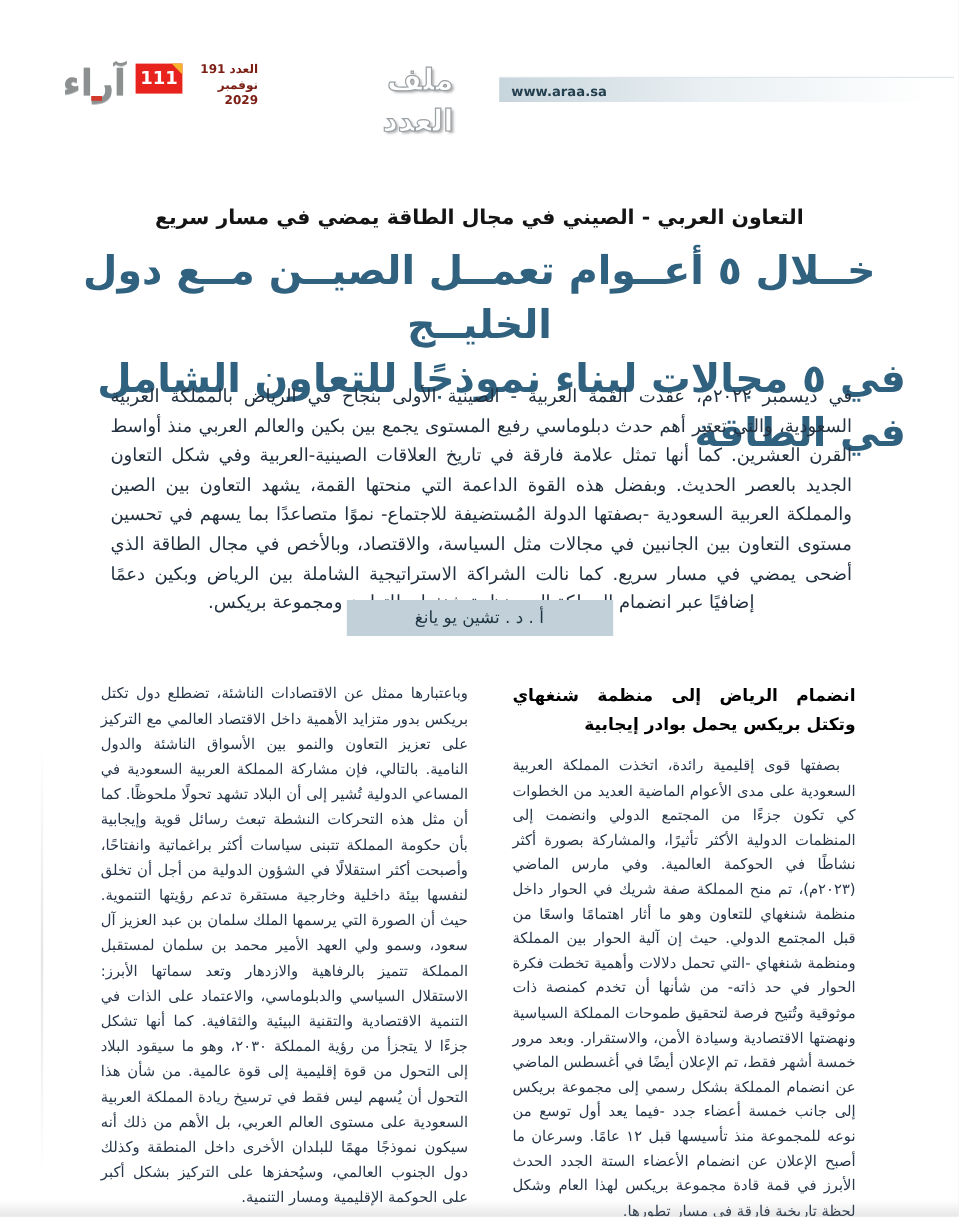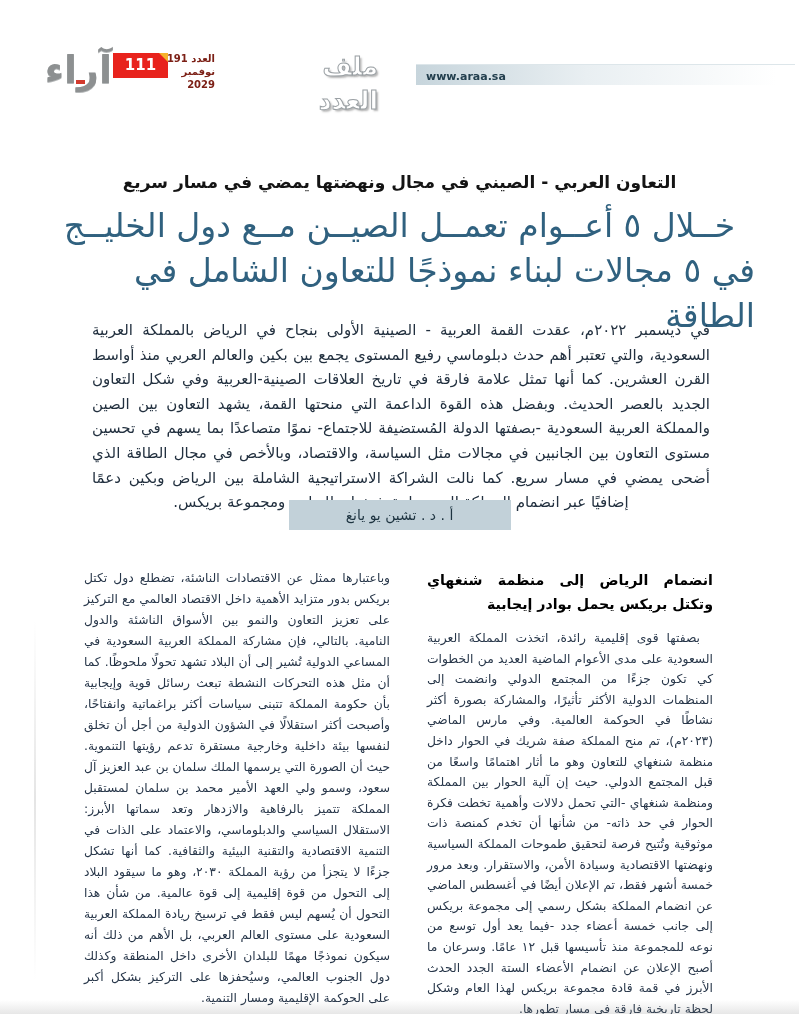--- a/index.html
+++ b/index.html
@@ -17,29 +17,29 @@
     background:linear-gradient(to bottom, rgba(0,0,0,0), rgba(120,120,120,0.18));
   }
   .page-shadow-left{
     position:absolute;left:34px;top:620px;width:2px;height:360px;
     background:linear-gradient(to bottom, rgba(150,150,150,0), rgba(150,150,150,0.25), rgba(150,150,150,0));
   }
 
   
   .logo{
     position:absolute;left:52px;top:42px;width:60px;height:56px;
-    color:#8d9091;font-weight:bold;font-size:38px;line-height:56px;
-    text-align:right;direction:rtl;
+    color:#8d9091;font-weight:bold;font-size:30px;line-height:56px;
+    text-align:left;direction:rtl;
     text-shadow:0 1px 0 #b5b8b9;
   }
   .logo-accent{
     position:absolute;left:24px;top:38px;width:9px;height:4px;background:#d23a2e;
   }
   .issue-badge{
-    position:absolute;left:113px;top:53px;width:55px;height:25px;
+    position:absolute;left:113px;top:53px;width:39px;height:25px;
     background:#e8231d;color:#ffffff;font-weight:bold;font-size:15px;
     text-align:center;line-height:25px;
   }
   .issue-badge::after{
     content:"";position:absolute;right:0;top:0;
     border-style:solid;border-width:0 9px 9px 0;
     border-color:transparent #f6b32b transparent transparent;
   }
   .issue-meta{
     position:absolute;left:155px;top:52px;width:60px;
@@ -67,21 +67,21 @@
 
   
   .kicker{
     position:absolute;left:0;right:0;top:172px;
     text-align:center;direction:rtl;
     color:#141414;font-weight:bold;font-size:17px;
   }
   .main-title{
     position:absolute;left:44px;right:44px;top:203px;
     text-align:center;direction:rtl;
-    color:#30617f;font-weight:normal;font-size:33px;line-height:45px;
+    color:#30617f;font-weight:bold;font-size:33px;line-height:45px;
   }
 
   
   .lede{
     position:absolute;left:92px;top:318px;width:618px;
     direction:rtl;
     color:#22303f;font-size:15px;line-height:24.6px;
     text-align:justify;text-align-last:center;
   }
 
@@ -133,21 +133,21 @@
     <div>العدد 191</div>
     <div>نوفمبر 2029</div>
   </div>
 
   <div class="section-title">ملف العدد</div>
 
   <div class="url-bar">
     <a class="url-text" href="#">www.araa.sa</a>
   </div>
 
-  <div class="kicker">التعاون العربي - الصيني في مجال ونهضتها يمضي في مسار سريع</div>
+  <div class="kicker">التعاون العربي - الصيني في مجال الطاقة يمضي في مسار سريع</div>
 
   <h1 class="main-title" style="margin:0;">
     <span style="display:block;">خــلال ٥ أعــوام تعمــل الصيــن مــع دول الخليــج</span>
     <span style="display:block;text-align:right;">في ٥ مجالات لبناء نموذجًا للتعاون الشامل في الطاقة</span>
   </h1>
 
   <p class="lede" style="margin:0;">في ديسمبر ٢٠٢٢م، عقدت القمة العربية - الصينية الأولى بنجاح في الرياض بالمملكة العربية السعودية، والتي تعتبر أهم حدث دبلوماسي رفيع المستوى يجمع بين بكين والعالم العربي منذ أواسط القرن العشرين. كما أنها تمثل علامة فارقة في تاريخ العلاقات الصينية-العربية وفي شكل التعاون الجديد بالعصر الحديث. وبفضل هذه القوة الداعمة التي منحتها القمة، يشهد التعاون بين الصين والمملكة العربية السعودية -بصفتها الدولة المُستضيفة للاجتماع- نموًا متصاعدًا بما يسهم في تحسين مستوى التعاون بين الجانبين في مجالات مثل السياسة، والاقتصاد، وبالأخص في مجال الطاقة الذي أضحى يمضي في مسار سريع. كما نالت الشراكة الاستراتيجية الشاملة بين الرياض وبكين دعمًا إضافيًا عبر انضمام المملكة إلى منظمة شنغهاي للتعاون ومجموعة بريكس.</p>
 
   <div class="author-box">
     <span>أ . د . تشين يو يانغ</span>

